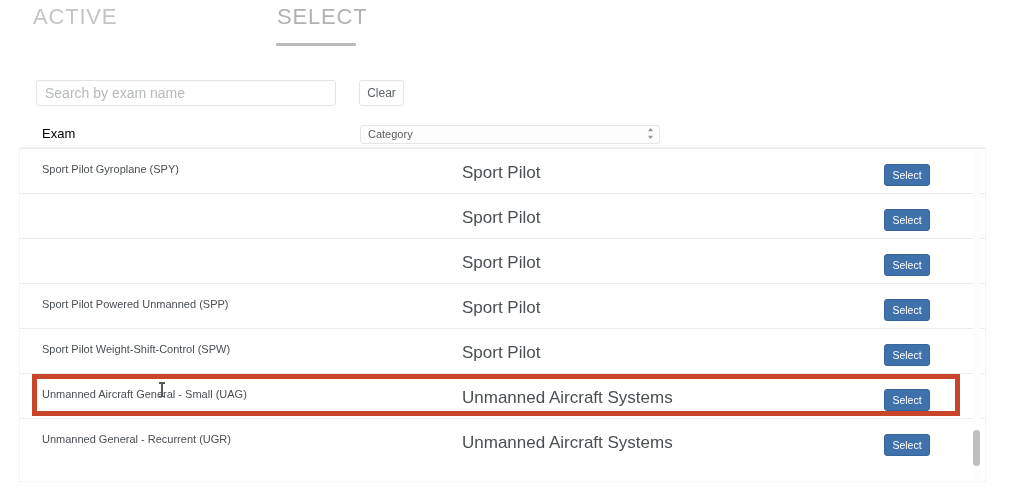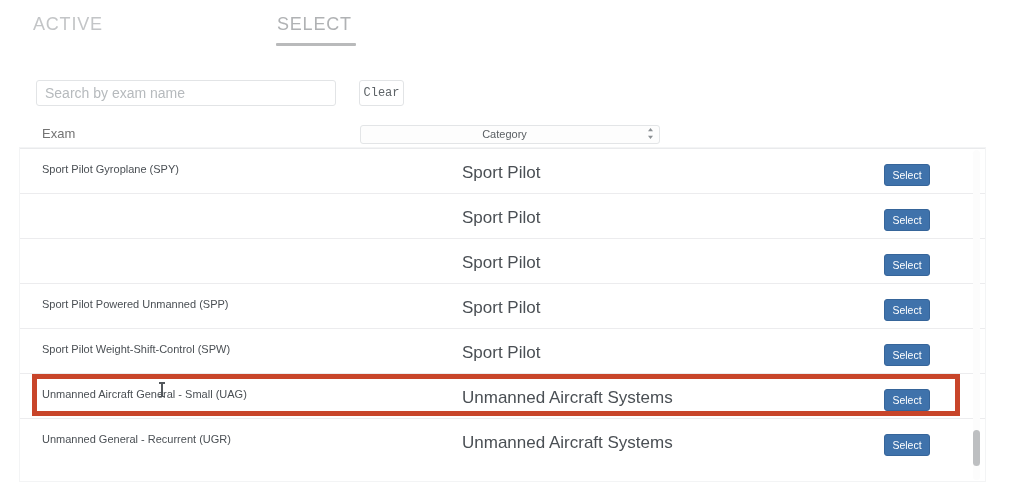--- a/index.html
+++ b/index.html
@@ -19,22 +19,22 @@
 
   
   .tabbar {
     position: absolute;
     left: 0; top: 0;
     width: 1024px;
     height: 58px;
   }
   .tab {
     position: absolute;
-    top: 14px;
-    font-size: 18px;
+    top: 4px;
+    font-size: 22px;
     letter-spacing: 0.8px;
     font-weight: 400;
     color: #c3c5c7;
     white-space: nowrap;
     cursor: pointer;
   }
   .tab.active {
     color: #b0b2b4;
   }
   .tab-underline {
@@ -67,41 +67,41 @@
   .search-input::placeholder { color: #b6babd; }
   .clear-btn {
     position: absolute;
     left: 323px; top: 0;
     width: 45px;
     height: 26px;
     box-sizing: border-box;
     border: 1px solid #e2e4e6;
     border-radius: 3px;
     background: #fff;
-    font-family: Liberation Mono, monospace;
+    font-family: Liberation Sans, sans-serif;
     font-size: 12px;
     color: #5d6367;
     cursor: pointer;
     line-height: 24px;
     text-align: center;
     padding: 0;
   }
 
   
   .colhead {
     position: absolute;
     left: 0; top: 124px;
     width: 1024px;
     height: 28px;
   }
   .colhead-exam {
     position: absolute;
     left: 42px; top: 2px;
     font-size: 13px;
-    color: #737373;
+    color: #000000;
   }
   .cat-select-wrap {
     position: absolute;
     left: 360px; top: 0px;
     width: 300px;
     height: 19px;
   }
   .cat-select {
     width: 300px;
     height: 19px;
@@ -111,21 +111,20 @@
     border-radius: 3px;
     font-family: "Liberation Sans", sans-serif;
     font-size: 11px;
     color: #5b6064;
     padding: 0 18px 0 7px;
     appearance: none;
     -webkit-appearance: none;
     outline: none;
     cursor: pointer;
     line-height: 17px;
-    text-align: center;
   }
   .select-arrows {
     position: absolute;
     right: 6px; top: 3px;
     width: 7px; height: 13px;
     pointer-events: none;
   }
 
   
   .panel {

